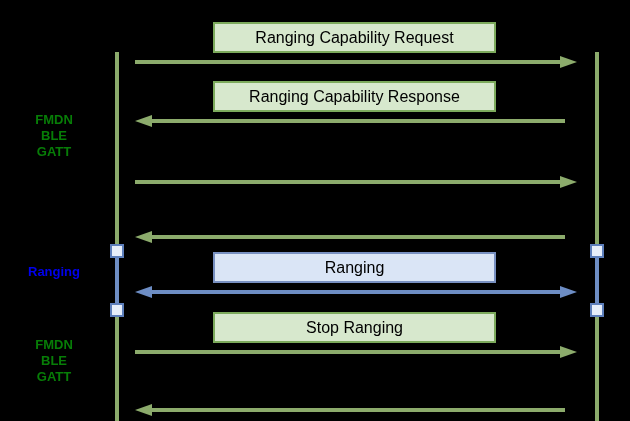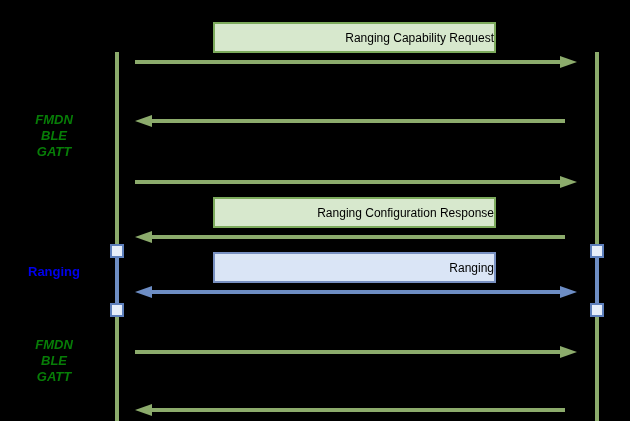--- a/index.html
+++ b/index.html
@@ -21,26 +21,26 @@
   .blueseg.ll-left{left:115px;}
   .blueseg.ll-right{left:595px;}
 
   .marker{position:absolute;width:10px;height:10px;background:var(--marker-fill);
           border:2px solid var(--marker-border);}
   .mk-l{left:110px;} .mk-r{left:590px;}
   .mk-top{top:244px;} .mk-bot{top:303px;}
 
   .phase{position:absolute;left:14px;width:80px;text-align:center;
          font-weight:bold;font-size:13px;line-height:16px;}
-  .phase.green{color:var(--phase-green-text);font-style:italic;}
+  .phase.green{color:var(--phase-green-text);}
   .phase.blue{color:var(--phase-blue-text);}
 
   .mbox{position:absolute;left:213px;width:283px;height:31px;box-sizing:border-box;
-        display:flex;align-items:center;justify-content:flex-end;
-        font-size:12px;color:var(--box-text);}
+        display:flex;align-items:center;justify-content:center;
+        font-size:16px;color:var(--box-text);}
   .mbox.green{background:var(--green-box-fill);border:2px solid var(--green-box-border);}
   .mbox.blue{background:var(--blue-box-fill);border:2px solid var(--blue-box-border);}
 
   .arrow{position:absolute;left:135px;width:442px;height:12px;}
   .shaft{position:absolute;top:4px;height:4px;background:var(--green-line);}
   .arrow.right .shaft{left:0;right:14px;}
   .arrow.left  .shaft{left:14px;right:12px;}
   .arrow.both  .shaft{left:14px;right:14px;}
   .head{position:absolute;top:0;width:0;height:0;
         border-top:6px solid transparent;border-bottom:6px solid transparent;}
@@ -76,25 +76,28 @@
   </div>
   <div class="phase green" style="top:337px">
     <div>FMDN</div>
     <div>BLE</div>
     <div>GATT</div>
   </div>
 
   <div class="mbox green" style="top:22px">
     <span>Ranging Capability Request</span>
   </div>
-  <div class="mbox green" style="top:197px">
-    <span>Ranging Configuration Response</span>
+  <div class="mbox green" style="top:81px">
+    <span>Ranging Capability Response</span>
   </div>
   <div class="mbox blue" style="top:252px">
     <span>Ranging</span>
+  </div>
+  <div class="mbox green" style="top:312px">
+    <span>Stop Ranging</span>
   </div>
 
   <div class="arrow right" style="top:56px">
     <span class="shaft"></span>
     <span class="head hr"></span>
   </div>
   <div class="arrow left" style="top:115px">
     <span class="shaft"></span>
     <span class="head hl"></span>
   </div>

